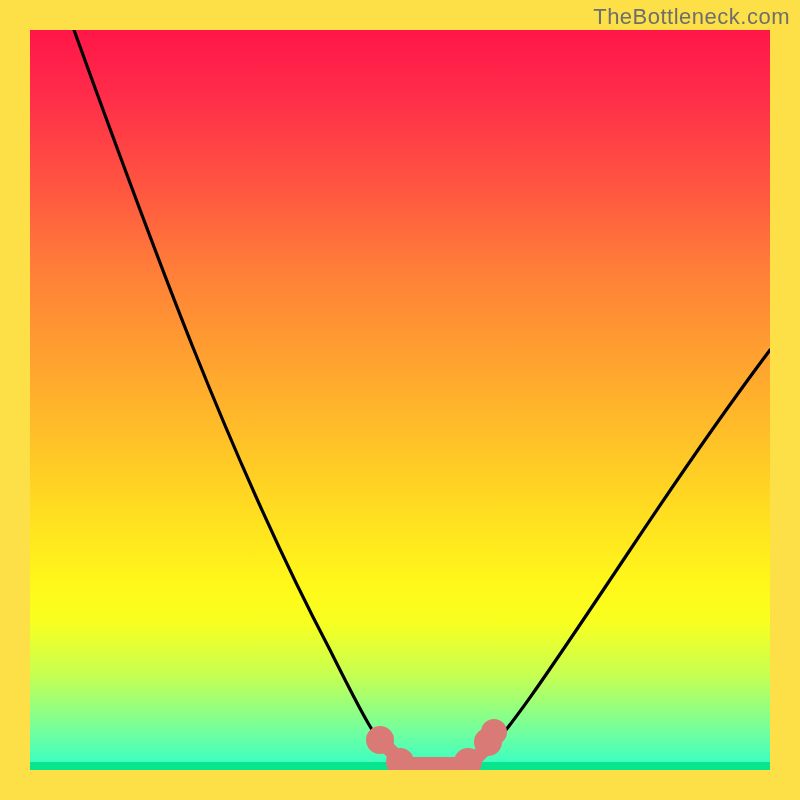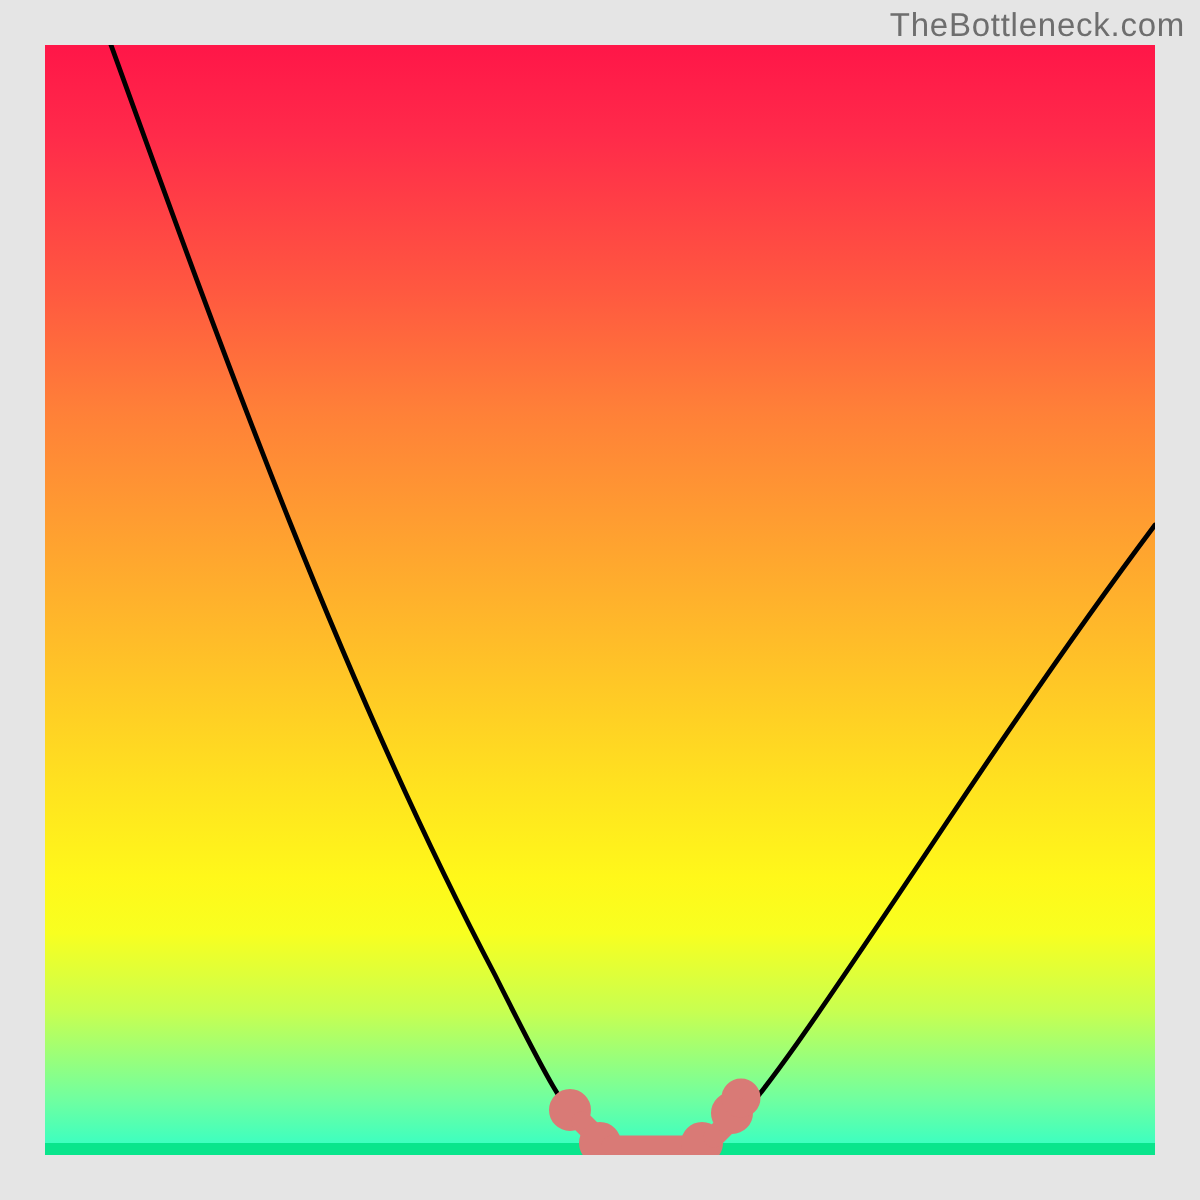--- a/index.html
+++ b/index.html
@@ -9,21 +9,21 @@
     height: 800px;
     background: #000;
     overflow: hidden;
     font-family: Arial, Helvetica, sans-serif;
   }
   .frame {
     position: absolute;
     top: 0; left: 0;
     width: 800px;
     height: 800px;
-    background: #e5e5e5;
+    background: #fde047;
   }
   .plot-area {
     position: absolute;
     top: 30px;
     left: 30px;
     width: 740px;
     height: 740px;
     overflow: hidden;
   }
   .gradient-bg {

